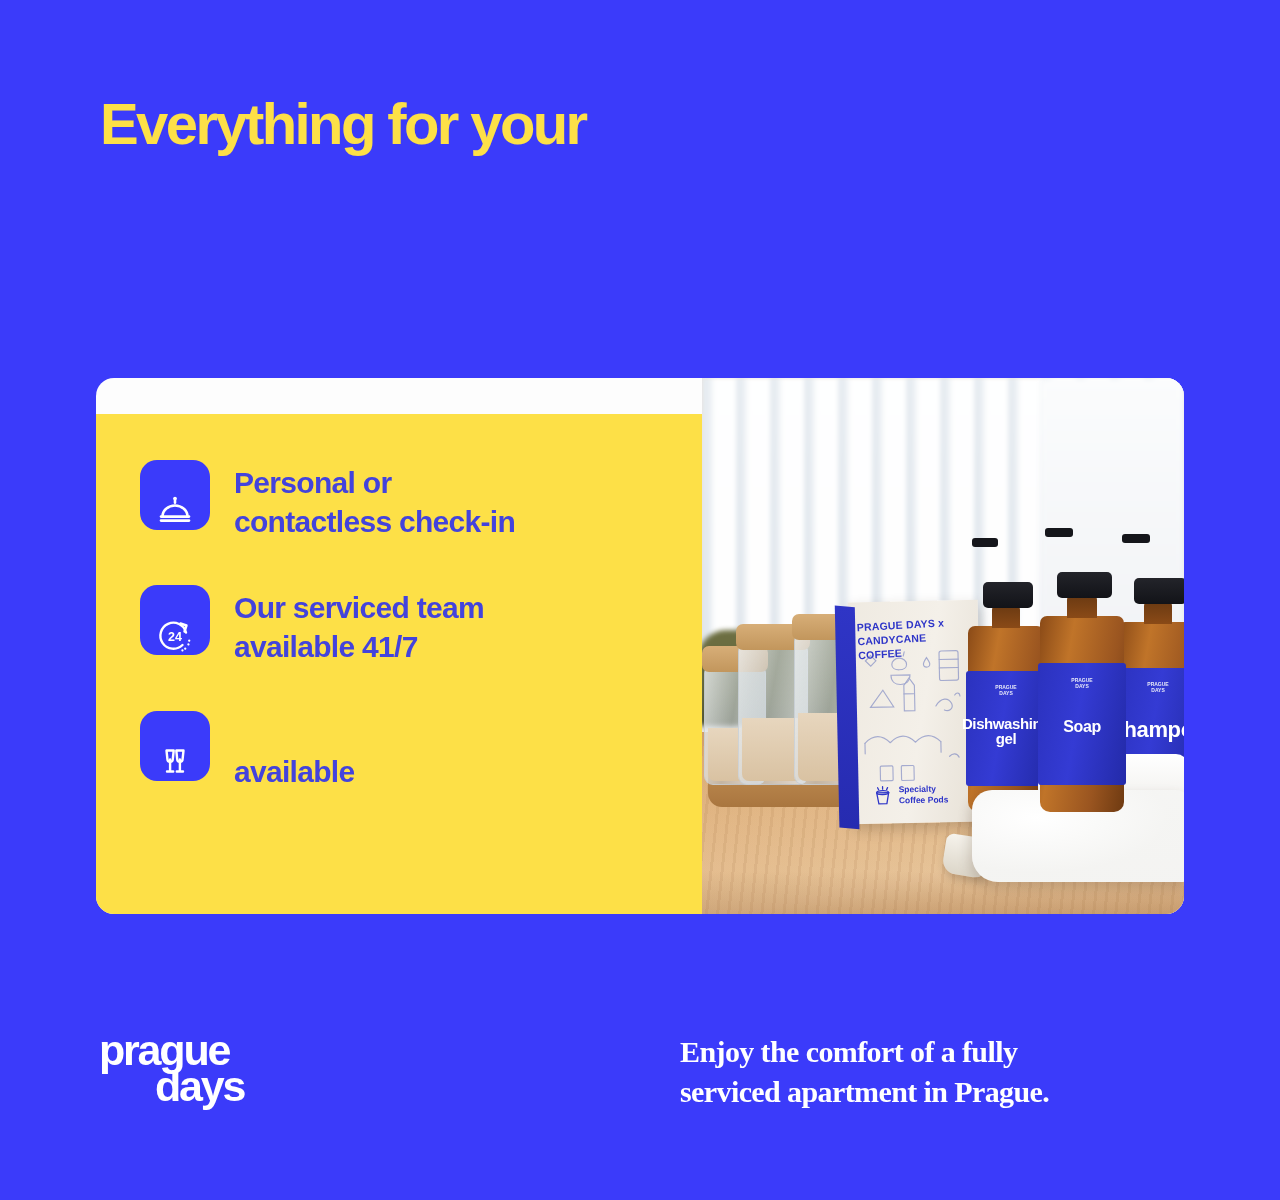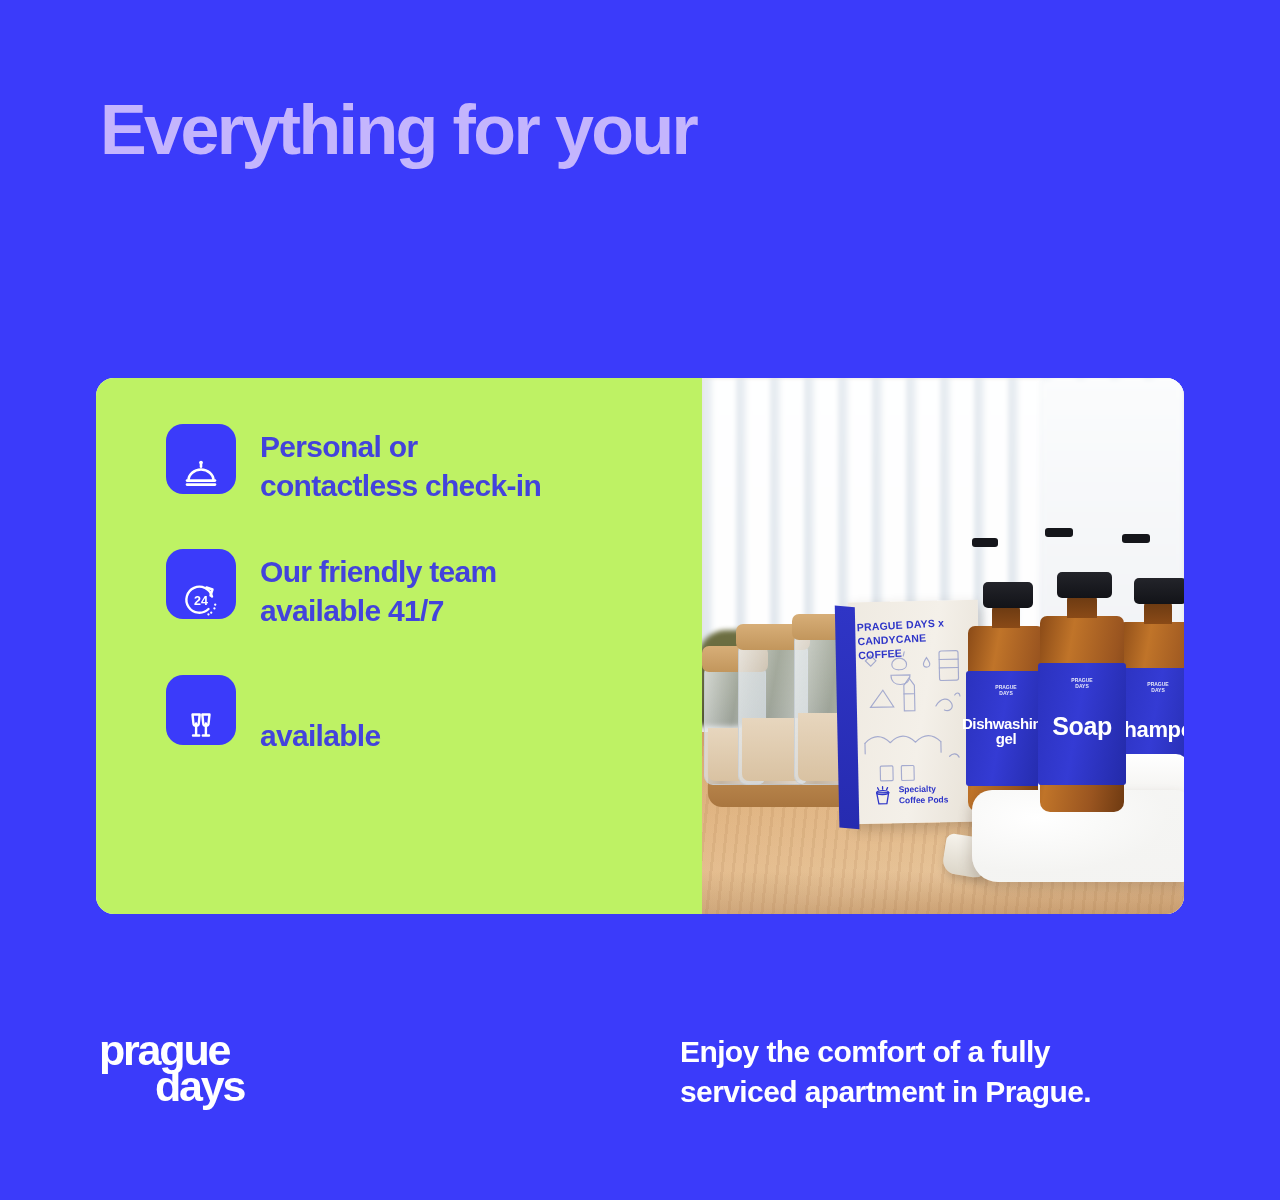--- a/index.html
+++ b/index.html
@@ -9,43 +9,44 @@
     background:#3B3BFA;
     font-family:"Liberation Sans", sans-serif;
     overflow:hidden;
   }
 
   .stage { position:relative; width:1280px; height:1200px; background:#3B3BFA; }
 
   
   .headline {
     position:absolute; left:100px; top:96px; width:1060px;
-    color:#c4b5fd;
-    font-size:70px;
+    color:#fde047;
+    font-size:58px;
     line-height:0.98;
     font-weight:700;
     letter-spacing:-2.6px;
     font-family:"Liberation Sans", sans-serif;
   }
   .headline .l { display:block; white-space:nowrap; }
 
   
   .card {
     position:absolute; left:96px; top:378px;
     width:1088px; height:536px;
     background:#FDFDFD;
     border-radius:18px;
     overflow:hidden;
     display:flex;
   }
 
   .features {
     width:606px; flex:0 0 606px;
-    padding:46px 0 0 70px;
-    background:#bef264;
+    padding:46px 0 0 44px;
+    background:#fde047;
+    margin-top:36px;
   }
 
   .feature {
     display:flex; align-items:flex-start;
     gap:24px;
     margin-bottom:44px;
   }
   .feature:last-child { margin-bottom:0; }
 
   .tile {
@@ -206,21 +207,21 @@
     background:linear-gradient(180deg,#23242A 0%,#121318 100%);
     border-radius:5px;
   }
   .bottle .spout {
     position:absolute; left:-22%; top:-44px; width:52%; height:9px;
     background:#15161B; border-radius:3px;
   }
   .b1 { left:266px; width:76px; height:186px; }
   .b1 .nm { font-size:15px; line-height:1.05; text-align:center; }
   .b2 { left:338px; width:84px; height:196px; z-index:3; }
-  .b2 .nm { font-size:25px; }
+  .b2 .nm { font-size:16px; }
   .b3 { left:416px; width:80px; height:190px; }
   .b3 .nm { font-size:22px; }
 
   
   .towel {
     position:absolute; right:-6px; bottom:6%;
     width:218px; height:92px;
     background:
       radial-gradient(ellipse at 30% 30%, rgba(255,255,255,0.95) 0%, rgba(244,244,242,0.9) 60%),
       linear-gradient(180deg,#FFFFFF 0%,#F2F1EE 100%);
@@ -241,21 +242,21 @@
     font-size:43px; font-weight:700;
     line-height:0.88; letter-spacing:-2.2px;
   }
   .logo span { display:block; }
   .logo .l2 { padding-left:56px; margin-top:-2px; }
 
   .tagline {
     position:absolute; left:680px; top:1032px; width:540px;
     color:#FFFFFF;
     font-size:30px; font-weight:700;
-    line-height:1.33; letter-spacing:-0.6px;
+    line-height:1.33; letter-spacing:-0.6px;font-family:Liberation Serif, serif;
   }
   .tagline span { display:block; white-space:nowrap; }
 </style>
 </head>
 <body>
 
 <div class="stage">
 
   <h1 class="headline">
     <span class="l">Everything for your</span>
@@ -285,21 +286,21 @@
         <div class="tile">
           <svg width="40" height="40" viewBox="0 0 40 40" fill="none" stroke="#fff" stroke-width="2.4" stroke-linecap="round">
             <path d="M31 17.5A13 13 0 1 0 27.5 30"></path>
             <path d="M30.2 33.6l.05.05M27.4 35.3l.05.05" stroke-width="2.2"></path>
             <path d="M33.4 29.4l.05.05M34.2 25.6l.05.05" stroke-width="2.2"></path>
             <path d="M25.5 8.5l6 2-2 6" stroke-linejoin="round"></path>
             <text x="20" y="25.6" font-family="'Liberation Sans', sans-serif" font-size="12.5" font-weight="700" fill="#fff" stroke="none" text-anchor="middle">24</text>
           </svg>
         </div>
         <div class="feature-label">
-          <span>Our friendly team</span><br>
+          <span>Our serviced team</span><br>
           <span>available 41/7</span>
         </div>
       </div>
 
       <div class="feature">
         <div class="tile">
           <svg width="40" height="40" viewBox="0 0 40 40" fill="none" stroke="#fff" stroke-width="2.4" stroke-linecap="round" stroke-linejoin="round">
             <path d="M11.5 9.5h7.2l-.9 8.5a2.7 2.7 0 0 1-5.4 0z"></path>
             <path d="M15.1 18.5v10.6M12 30.5h6.2"></path>
             <path d="M21.3 9.5h7.2l-.9 8.5a2.7 2.7 0 0 1-5.4 0z"></path>

